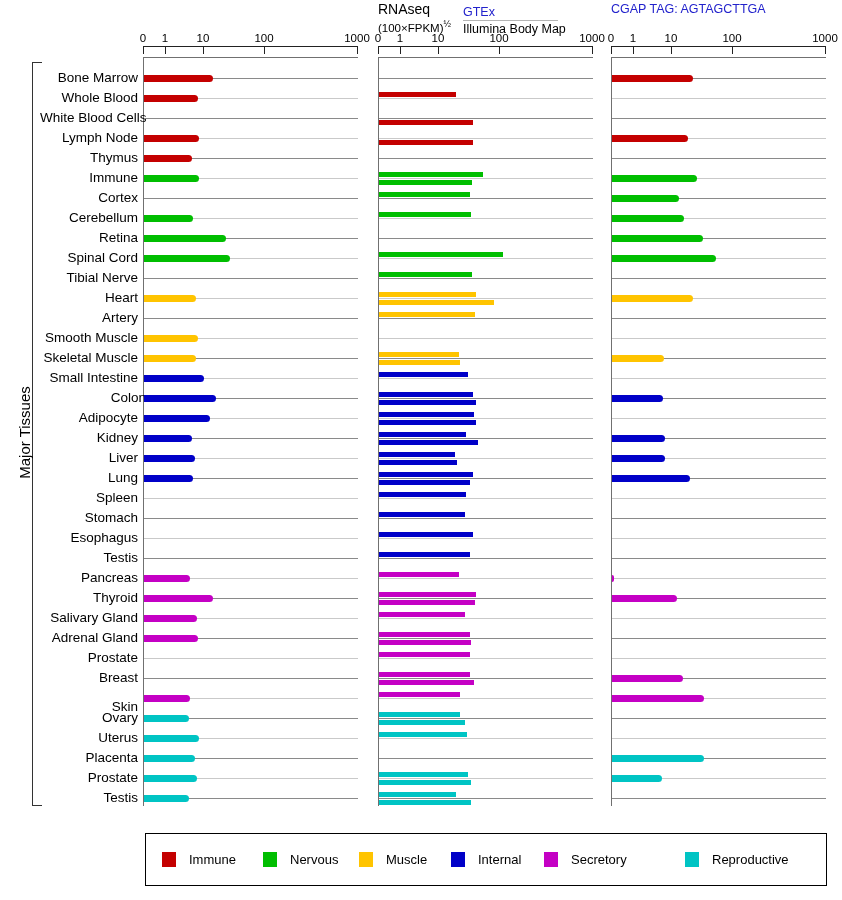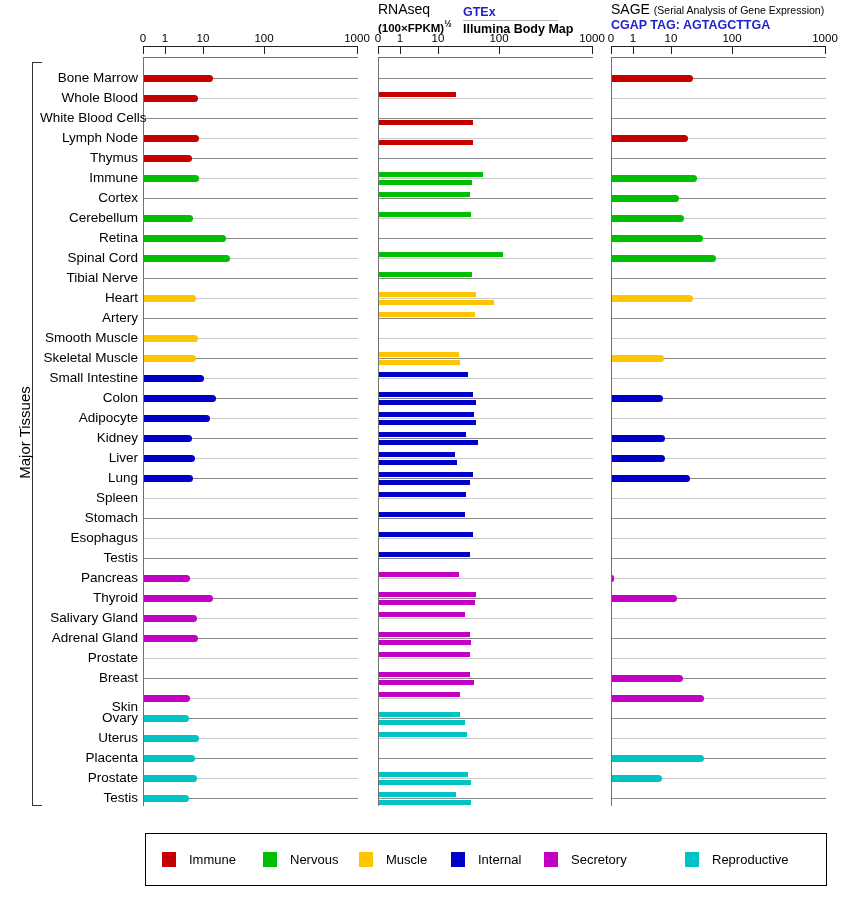--- a/index.html
+++ b/index.html
@@ -1,20 +1,20 @@
 <!DOCTYPE html>
 <html><head>
 <meta charset="utf-8">
 <style>
   html,body{margin:0;padding:0;background:#fff;}
   #stage{position:relative;width:842px;height:900px;background:#fff;
          font-family:"Liberation Sans","DejaVu Sans",sans-serif;color:#000;overflow:hidden;}
   .abs{position:absolute;}
   .hdr-title{font-size:14px;line-height:15px;white-space:nowrap;}
-  .hdr-sub{font-size:12.5px;line-height:14px;white-space:nowrap;font-weight:bold;}
+  .hdr-sub{font-size:12.5px;line-height:14px;white-space:nowrap;}
   .link{color:#2222CC;cursor:pointer;}
   .small-paren{font-size:10.5px;}
   sup{font-size:9px;}
   .tick-label{position:absolute;width:44px;text-align:center;font-size:11.5px;line-height:12px;}
   .tick-mark{position:absolute;width:1px;height:8px;background:#222;}
   .axis-line{position:absolute;height:1px;background:#222;}
   .panel-top{position:absolute;height:1px;background:#707070;}
   .panel-left{position:absolute;width:1px;background:#707070;}
   .row-label{position:absolute;width:98px;text-align:right;font-size:13.5px;line-height:18px;white-space:nowrap;}
   .row-line{position:absolute;height:1px;}
@@ -42,24 +42,20 @@
   </div>
 
   <div class="abs" style="left:463px;top:2px;">
     <div class="hdr-sub gtex-underline" style="font-size:12.5px;line-height:15px;">
       <span class="link">GTEx</span>
     </div>
     <div class="hdr-sub" style="margin-top:1px;">Illumina Body Map</div>
   </div>
 
   <div class="abs" style="left:611px;top:2px;">
-    <div class="hdr-title">
-      <span>SAGE</span>
-      <span class="small-paren">(Serial Analysis of Gene Expression)</span>
-    </div>
     <div class="hdr-sub link">CGAP TAG: AGTAGCTTGA</div>
   </div>
 
   <div class="abs bracket" style="left:32px;top:62px;width:1px;height:744px;"></div>
   <div class="abs bracket" style="left:32px;top:62px;width:10px;height:1px;"></div>
   <div class="abs bracket" style="left:32px;top:805px;width:10px;height:1px;"></div>
   <div class="vlabel" style="left:-86px;top:424px;">Major Tissues</div>
 
   <div id="plot">
       <div class="axis-line" style="left: 143px; top: 46px; width: 215px;"></div>
@@ -194,21 +190,21 @@
       <div class="bar" style="left: 379px; top: 352px; width: 80px; height: 5px; background: rgb(255, 196, 0);"></div>
       <div class="bar" style="left: 379px; top: 360px; width: 81px; height: 5px; background: rgb(255, 196, 0);"></div>
       <div class="row-line" style="left: 612px; top: 358px; width: 214px; background: rgb(138, 138, 138);"></div>
       <div class="bar capped" style="left: 612px; top: 355px; width: 52px; height: 7px; background: rgb(255, 196, 0);"></div>
       <div class="row-label" style="left: 40px; top: 369px;">Small Intestine</div>
       <div class="row-line" style="left: 144px; top: 378px; width: 214px; background: rgb(201, 201, 201);"></div>
       <div class="bar capped" style="left: 144px; top: 375px; width: 60px; height: 7px; background: rgb(0, 0, 200);"></div>
       <div class="row-line" style="left: 379px; top: 378px; width: 214px; background: rgb(201, 201, 201);"></div>
       <div class="bar" style="left: 379px; top: 372px; width: 89px; height: 5px; background: rgb(0, 0, 200);"></div>
       <div class="row-line" style="left: 612px; top: 378px; width: 214px; background: rgb(201, 201, 201);"></div>
-      <div class="row-label" style="left: 40px; top: 389px;">Colon</div>
+      <div class="row-label" style="left: 48px; top: 389px;">Colon</div>
       <div class="row-line" style="left: 144px; top: 398px; width: 214px; background: rgb(138, 138, 138);"></div>
       <div class="bar capped" style="left: 144px; top: 395px; width: 72px; height: 7px; background: rgb(0, 0, 200);"></div>
       <div class="row-line" style="left: 379px; top: 398px; width: 214px; background: rgb(138, 138, 138);"></div>
       <div class="bar" style="left: 379px; top: 392px; width: 94px; height: 5px; background: rgb(0, 0, 200);"></div>
       <div class="bar" style="left: 379px; top: 400px; width: 97px; height: 5px; background: rgb(0, 0, 200);"></div>
       <div class="row-line" style="left: 612px; top: 398px; width: 214px; background: rgb(138, 138, 138);"></div>
       <div class="bar capped" style="left: 612px; top: 395px; width: 51px; height: 7px; background: rgb(0, 0, 200);"></div>
       <div class="row-label" style="left: 40px; top: 409px;">Adipocyte</div>
       <div class="row-line" style="left: 144px; top: 418px; width: 214px; background: rgb(201, 201, 201);"></div>
       <div class="bar capped" style="left: 144px; top: 415px; width: 66px; height: 7px; background: rgb(0, 0, 200);"></div>

